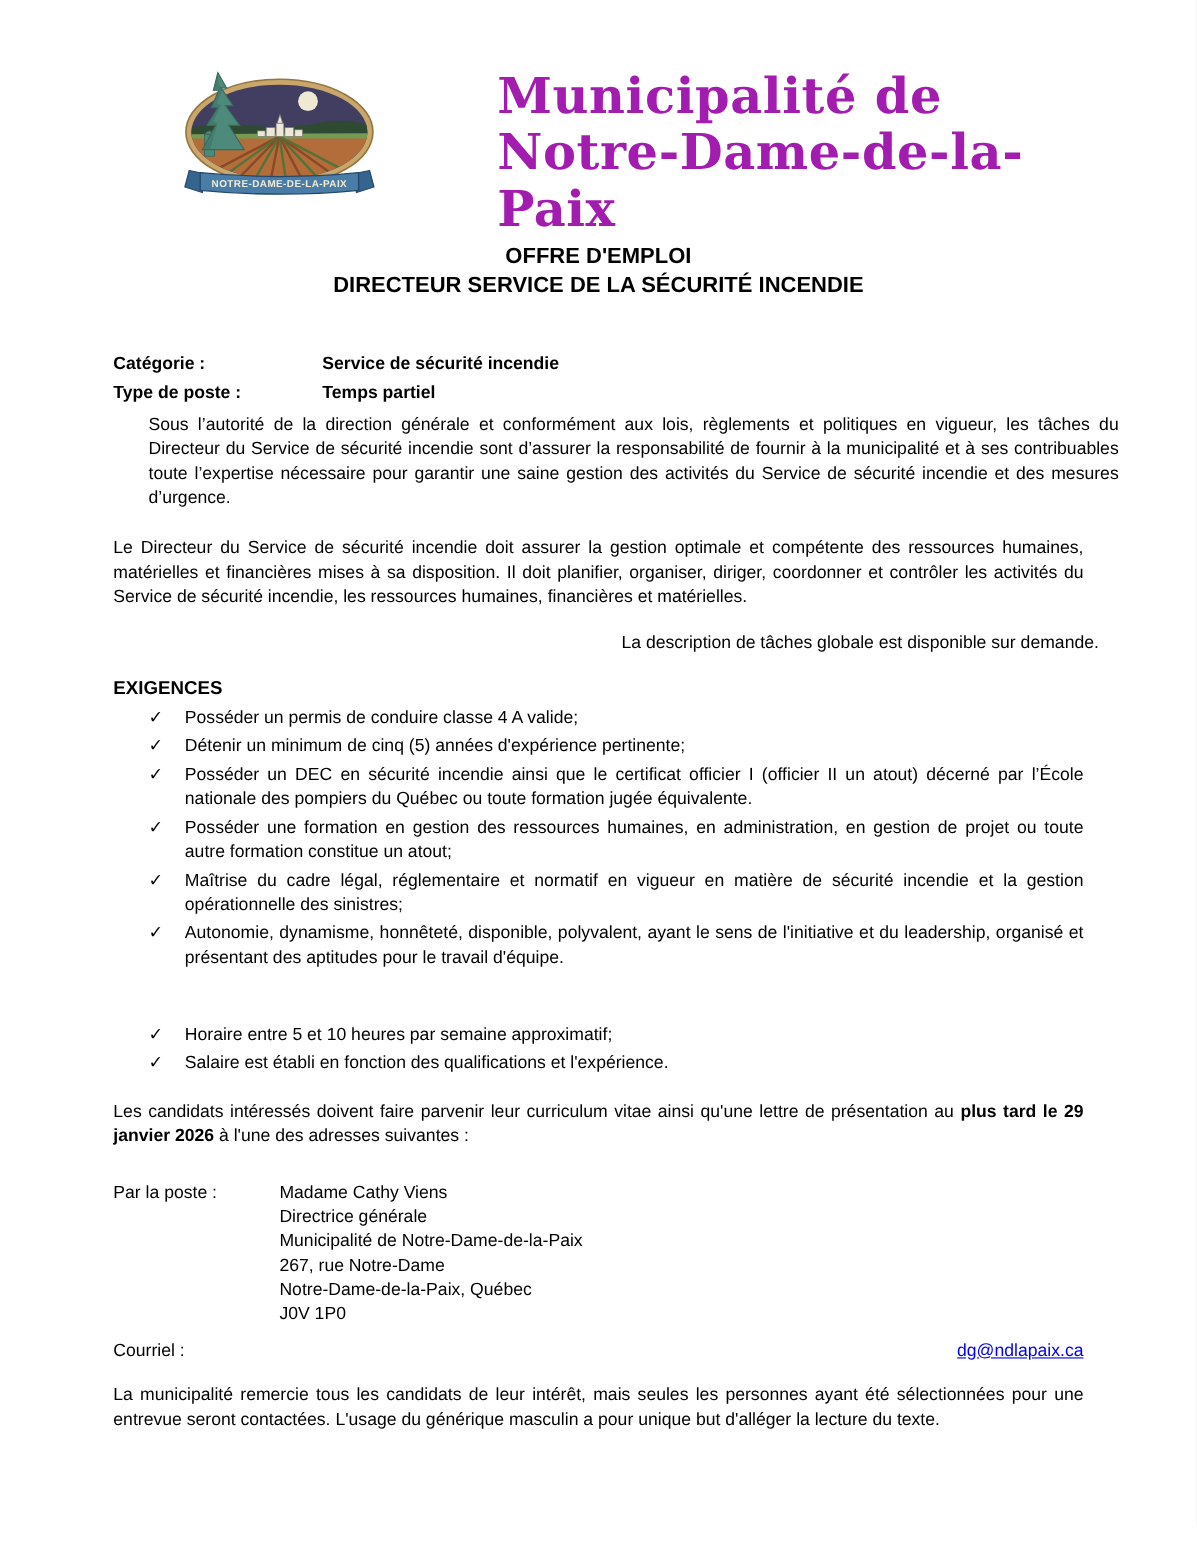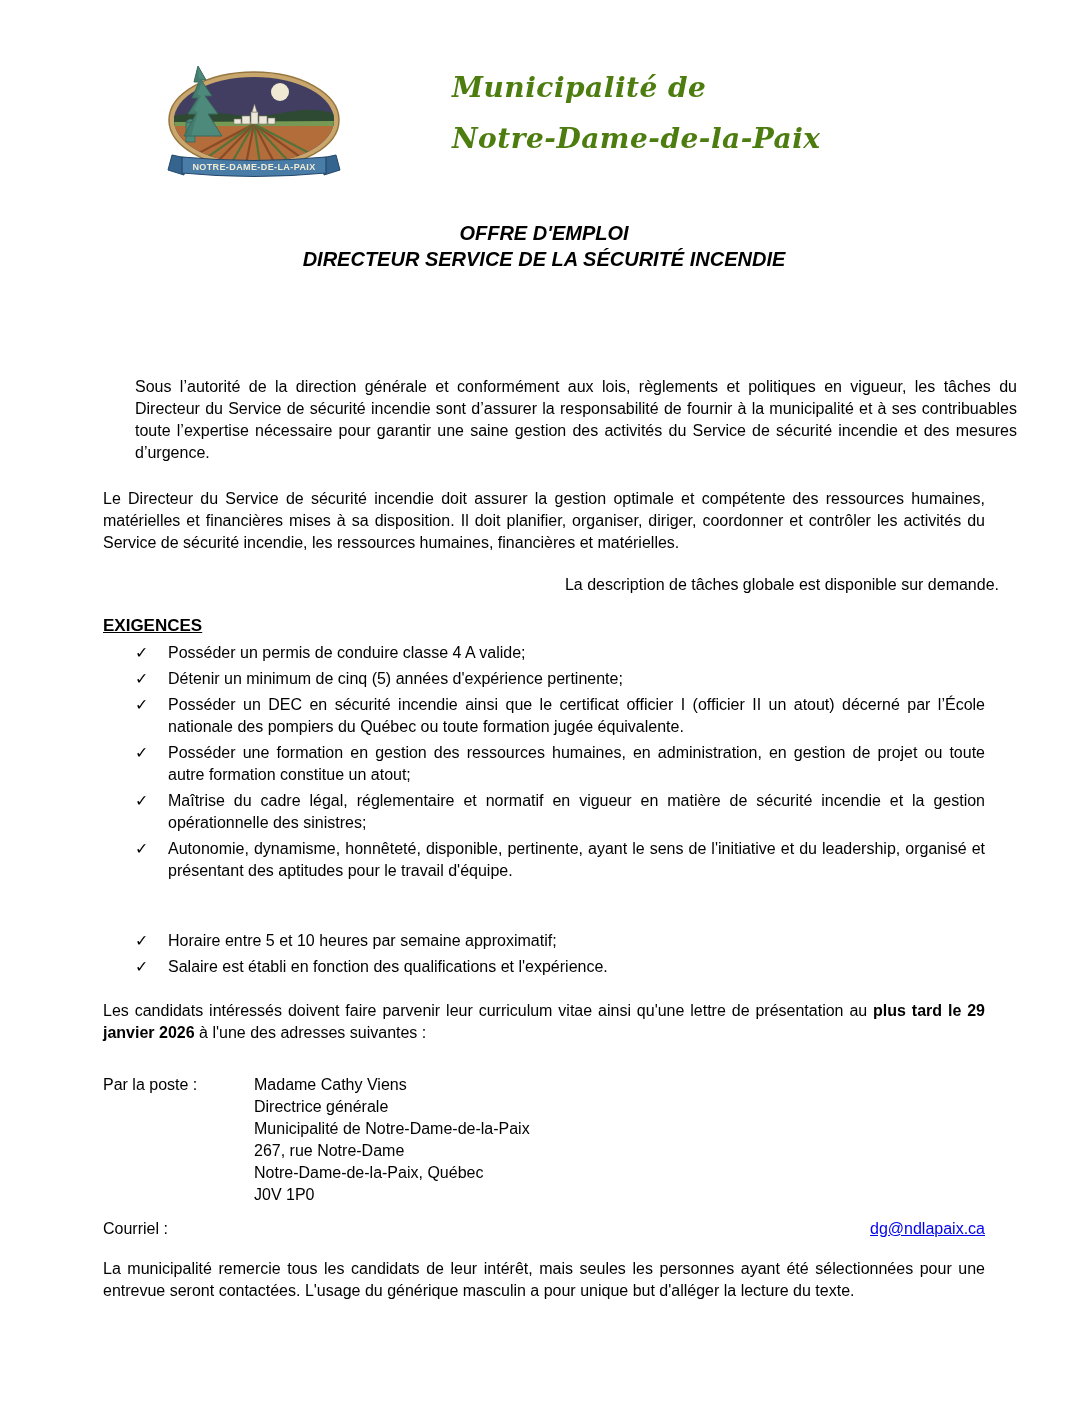--- a/index.html
+++ b/index.html
@@ -11,36 +11,36 @@
     font-family:"Liberation Sans", sans-serif;
     font-size:16px;
     color:#000;
     overflow:hidden;
   }
   .abs{position:absolute;}
   
   .logo-wrap{left:158px;top:60px;width:188px;height:122px;}
   .brand{left:452px;top:62px;width:480px;
     font-family:"DejaVu Serif", serif;
-    font-style:italic;font-weight:700;
-    font-size:28px;line-height:51px;letter-spacing:0.5px;color:#4d7c0f;}
+    font-weight:700;
+    font-size:45px;line-height:51px;letter-spacing:0.5px;color:#a21caf;}
   
   .doc-title{left:0;top:220px;width:1088px;text-align:center;
-    font-weight:bold;font-size:20px;line-height:26px;font-style:italic;}
+    font-weight:bold;font-size:20px;line-height:26px;}
   
   .meta{left:103px;top:317px;width:882px;font-weight:bold;}
   .meta-row{display:flex;line-height:27px;}
   .meta-label{width:190px;flex:none;}
   
   .para{left:103px;width:882px;text-align:justify;line-height:22px;}
   .p1{top:376px;margin-left:32px;}
   .p2{top:488px;}
   .p3{top:574px;text-align:right;margin-left:14px;}
   .section-h{left:103px;width:882px;font-weight:bold;font-size:17px;
-    text-decoration:underline;line-height:20px;}
+    line-height:20px;}
   .h-exigences{top:616px;}
   .h-conditions{top:886px;}
   .blist{left:103px;width:882px;}
   .l-exigences{top:642px;}
   .l-conditions{top:930px;}
   .bullet{display:flex;margin-bottom:4px;padding-left:32px;}
   .check{width:33px;flex:none;line-height:22px;}
   .btext{flex:1;text-align:justify;line-height:22px;}
   .apply-para{top:1000px;}
   .addr-block{left:103px;top:1074px;width:882px;display:flex;line-height:22px;gap:24px;}
@@ -119,20 +119,30 @@
   <div class="abs brand">
     <div>Municipalité de</div>
     <div>Notre-Dame-de-la-Paix</div>
   </div>
 
   <div class="abs doc-title">
     <div>OFFRE D'EMPLOI</div>
     <div>DIRECTEUR SERVICE DE LA SÉCURITÉ INCENDIE</div>
   </div>
 
+  <div class="abs meta">
+    <div class="meta-row">
+      <span class="meta-label">Catégorie :</span>
+      <span>Service de sécurité incendie</span>
+    </div>
+    <div class="meta-row">
+      <span class="meta-label">Type de poste :</span>
+      <span>Temps partiel</span>
+    </div>
+  </div>
 
   <div class="abs para p1">Sous l’autorité de la direction générale et conformément aux lois, règlements et politiques en vigueur, les tâches du Directeur du Service de sécurité incendie sont d’assurer la responsabilité de fournir à la municipalité et à ses contribuables toute l’expertise nécessaire pour garantir une saine gestion des activités du Service de sécurité incendie et des mesures d’urgence.</div>
   <div class="abs para p2">Le Directeur du Service de sécurité incendie doit assurer la gestion optimale et compétente des ressources humaines, matérielles et financières mises à sa disposition.  Il doit planifier, organiser, diriger, coordonner et contrôler les activités du Service de sécurité incendie, les ressources humaines, financières et matérielles.</div>
   <div class="abs para p3">La description de tâches globale est disponible sur demande.</div>
 
   <div class="abs section-h h-exigences">EXIGENCES</div>
   <div class="abs blist l-exigences">
     <div class="bullet">
       <span class="check">✓</span>
       <div class="btext">Posséder un permis de conduire classe 4 A valide;</div>
@@ -148,21 +158,21 @@
     <div class="bullet">
       <span class="check">✓</span>
       <div class="btext">Posséder une formation en gestion des ressources humaines, en administration, en gestion de projet ou toute autre formation constitue un atout;</div>
     </div>
     <div class="bullet">
       <span class="check">✓</span>
       <div class="btext">Maîtrise du cadre légal, réglementaire et normatif en vigueur en matière de sécurité incendie et la gestion opérationnelle des sinistres;</div>
     </div>
     <div class="bullet">
       <span class="check">✓</span>
-      <div class="btext">Autonomie, dynamisme, honnêteté, disponible, pertinente, ayant le sens de l'initiative et du leadership, organisé et présentant des aptitudes pour le travail d'équipe.</div>
+      <div class="btext">Autonomie, dynamisme, honnêteté, disponible, polyvalent, ayant le sens de l'initiative et du leadership, organisé et présentant des aptitudes pour le travail d'équipe.</div>
     </div>
   </div>
 
   <div class="abs blist l-conditions">
     <div class="bullet">
       <span class="check">✓</span>
       <div class="btext">Horaire entre 5 et 10 heures par semaine approximatif;</div>
     </div>
     <div class="bullet">
       <span class="check">✓</span>

